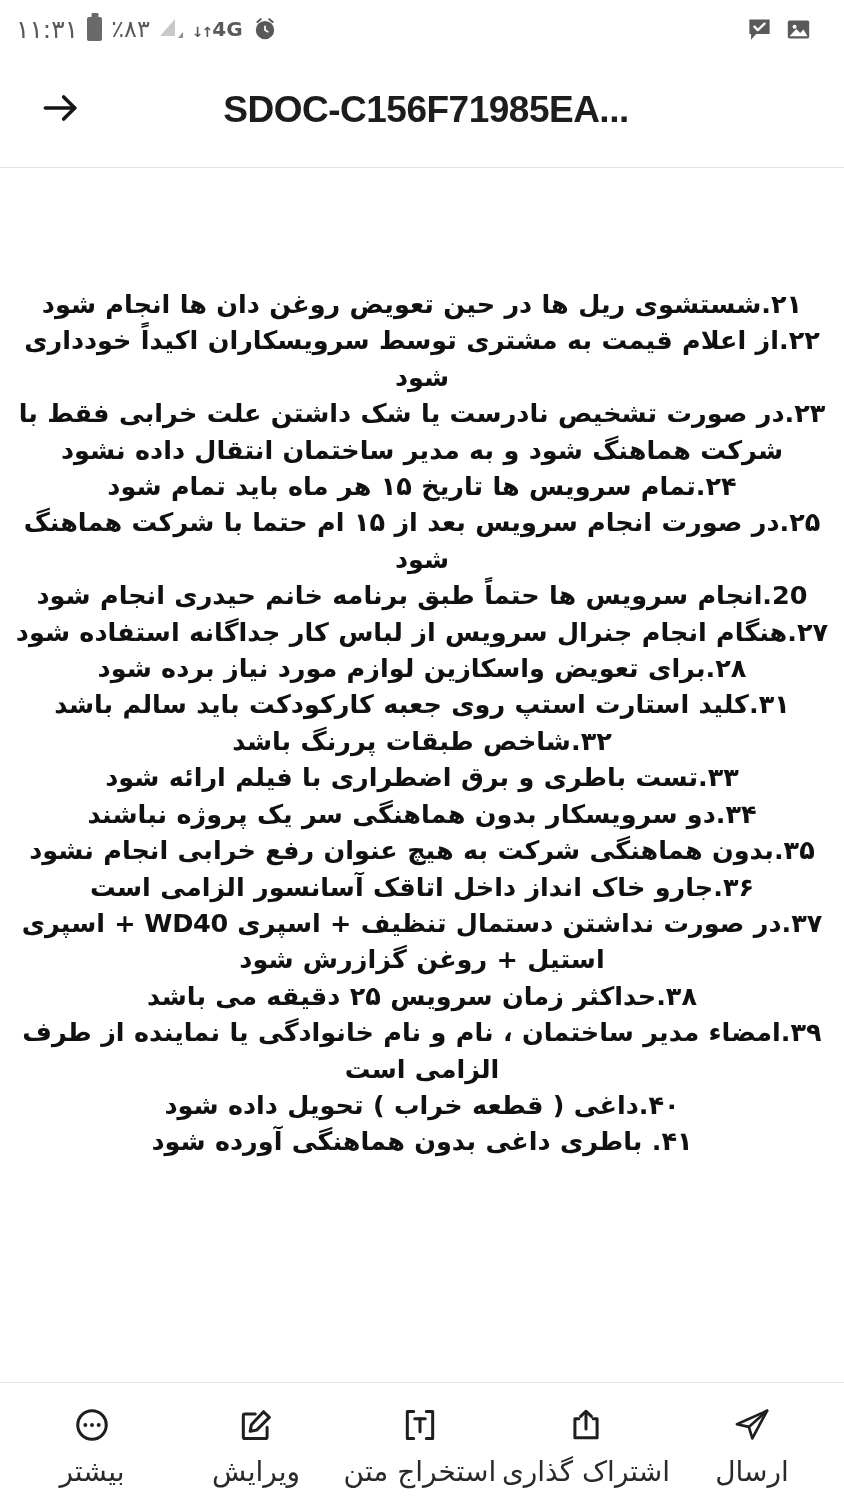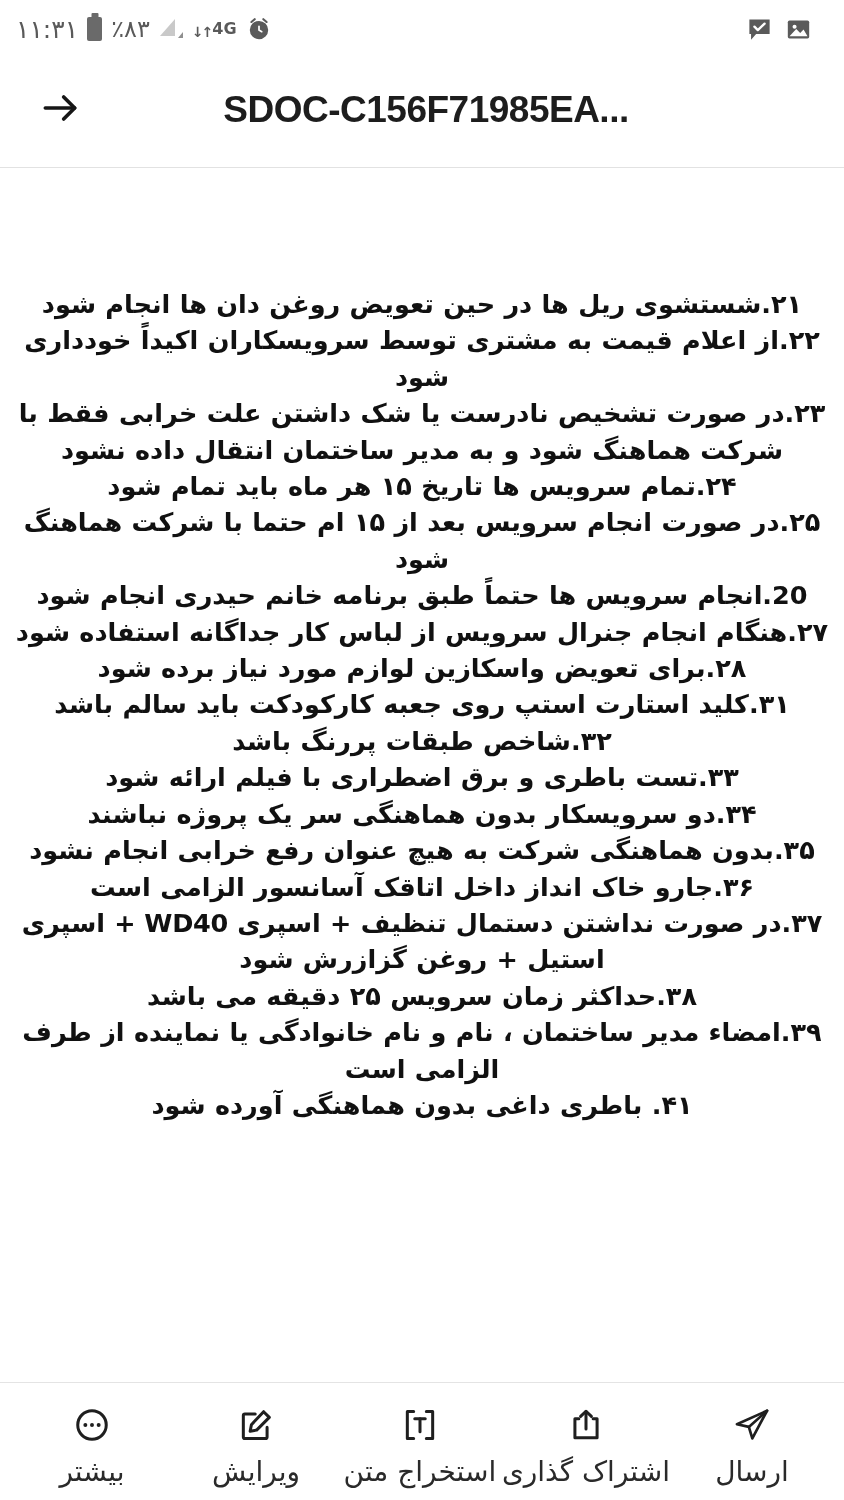--- a/index.html
+++ b/index.html
@@ -79,21 +79,21 @@
     width:0; height:0;
     border-left:5px solid transparent;
     border-bottom:6px solid #8f8f8f;
   }
   .net-icon {
     display:flex;
     align-items:center;
     gap:1px;
   }
   .net-label {
-    font-size:16px;
+    font-size:20px;
     font-weight:700;
     color:#5a5a5a;
     line-height:1;
   }
   .net-arrows {
     font-size:14px;
     font-weight:700;
     color:#5a5a5a;
     line-height:0.8;
     margin-top:8px;
@@ -275,20 +275,21 @@
         <p class="doc-line">۲۸.برای تعویض واسکازین لوازم مورد نیاز برده شود</p>
         <p class="doc-line">۳۱.کلید استارت استپ روی جعبه کارکودکت باید سالم باشد</p>
         <p class="doc-line">۳۲.شاخص طبقات پررنگ باشد</p>
         <p class="doc-line">۳۳.تست باطری و برق اضطراری با فیلم ارائه شود</p>
         <p class="doc-line">۳۴.دو سرویسکار بدون هماهنگی سر یک پروژه نباشند</p>
         <p class="doc-line">۳۵.بدون هماهنگی شرکت به هیچ عنوان رفع خرابی انجام نشود</p>
         <p class="doc-line">۳۶.جارو خاک انداز داخل اتاقک آسانسور الزامی است</p>
         <p class="doc-line">۳۷.در صورت نداشتن دستمال تنظیف + اسپری WD40 + اسپری استیل  + روغن گزازرش شود</p>
         <p class="doc-line">۳۸.حداکثر زمان سرویس ۲۵ دقیقه می باشد</p>
         <p class="doc-line">۳۹.امضاء مدیر ساختمان ، نام و نام خانوادگی یا نماینده از طرف الزامی است</p>
+        <p class="doc-line">۴۰.داغی ( قطعه خراب ) تحویل داده شود</p>
         <p class="doc-line">۴۱. باطری داغی بدون هماهنگی آورده شود</p>
       </div>
     </div>
   </div>
 
   <div class="toolbar">
 
     <div class="tool-item">
       <span class="tool-icon">
         <svg width="38" height="38" viewBox="0 0 24 24" fill="none" stroke="#1f1f1f" stroke-width="1.7" stroke-linecap="round" stroke-linejoin="round">

